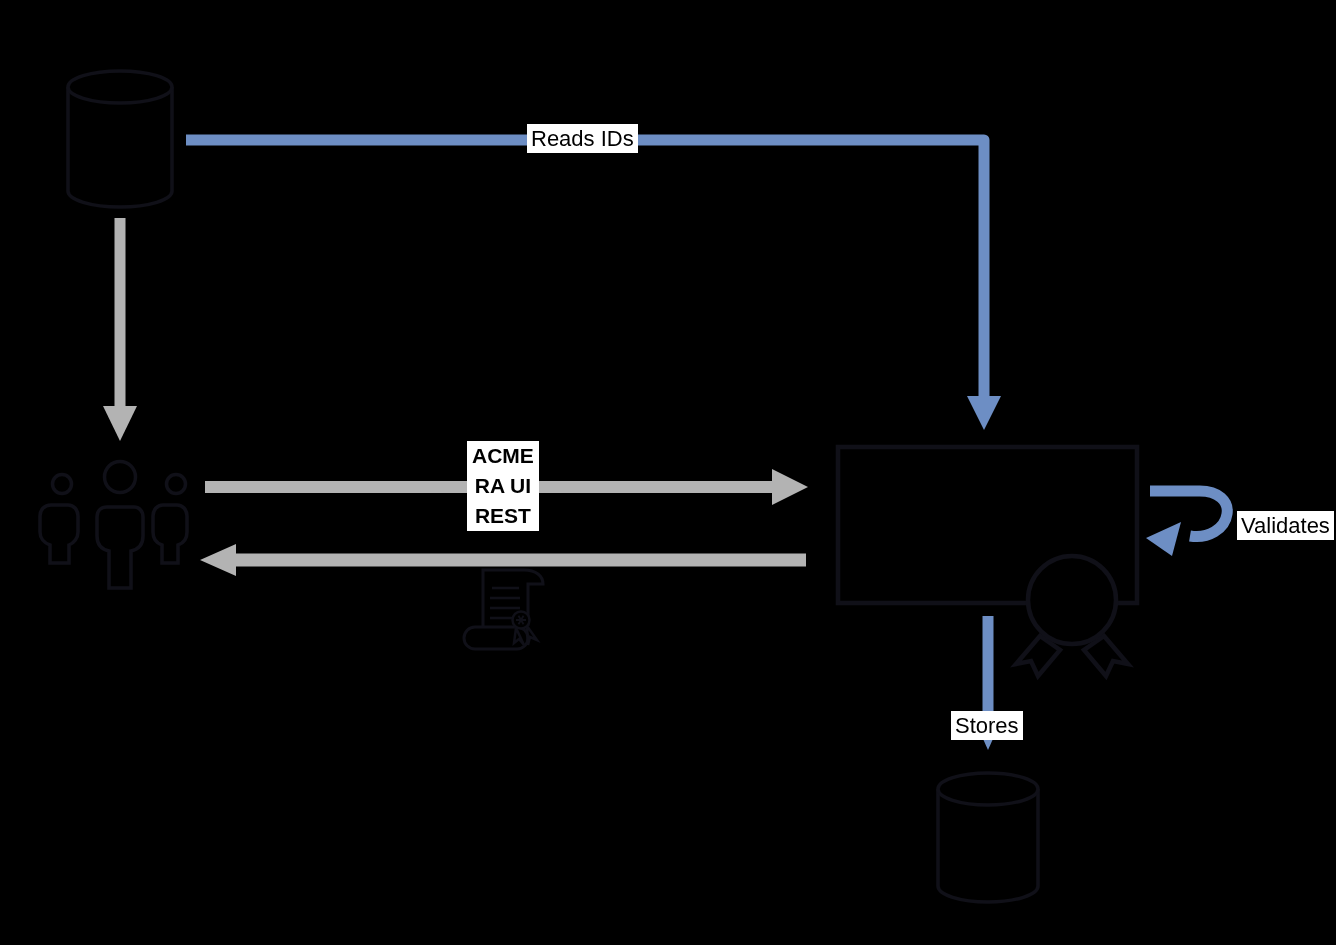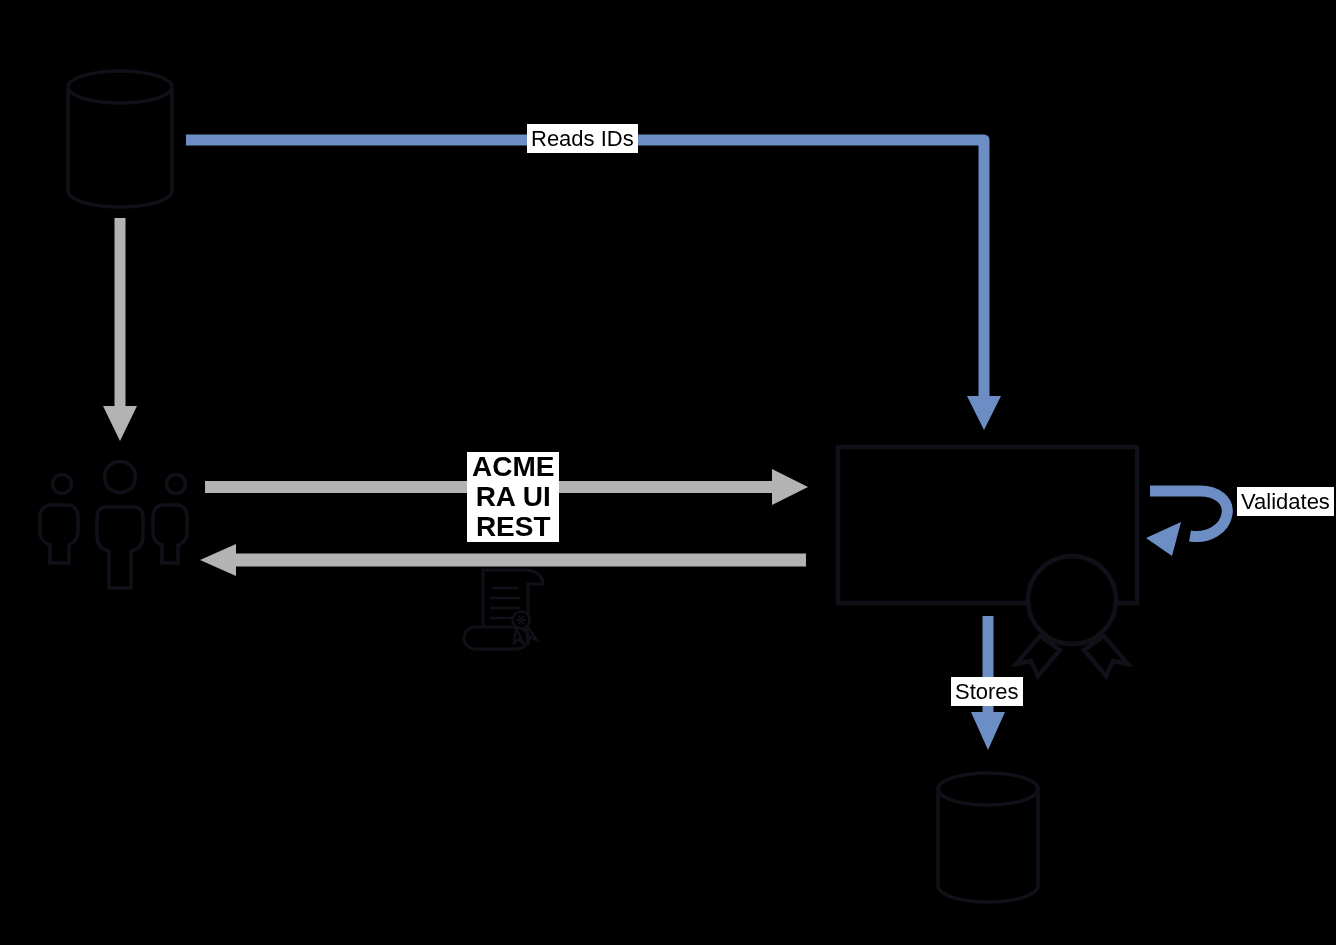--- a/index.html
+++ b/index.html
@@ -25,25 +25,25 @@
     background: #ffffff;
     color: #000000;
     font-size: 22px;
     line-height: 27px;
     padding: 1px 4px;
     white-space: nowrap;
     z-index: 5;
   }
   .label-reads   { left: 527px;  top: 124px; }
   .label-account { left: 22px;   top: 299px; }
-  .label-acme    { left: 467px;  top: 441px; font-weight: bold; font-size: 28px;
-                   line-height: 30px; text-align: center; padding: 0 5px; margin-top: 11px; }
+  .label-acme    { left: 467px;  top: 441px; font-weight: bold; font-size: 21px;
+                   line-height: 30px; text-align: center; padding: 0 5px; }
   .label-acme span { display: block; }
-  .label-validates { left: 1237px; top: 487px; }
-  .label-stores    { left: 951px;  top: 677px; }
+  .label-validates { left: 1237px; top: 511px; }
+  .label-stores    { left: 951px;  top: 711px; }
 </style>
 </head>
 <body>
 
 <div class="canvas">
 
   <svg width="1336" height="945" viewBox="0 0 1336 945">
 
     <g>
       <path d="M186,140 L984,140 L984,398" fill="none" stroke="#6d8ec4" stroke-width="11" stroke-linejoin="round"></path>

